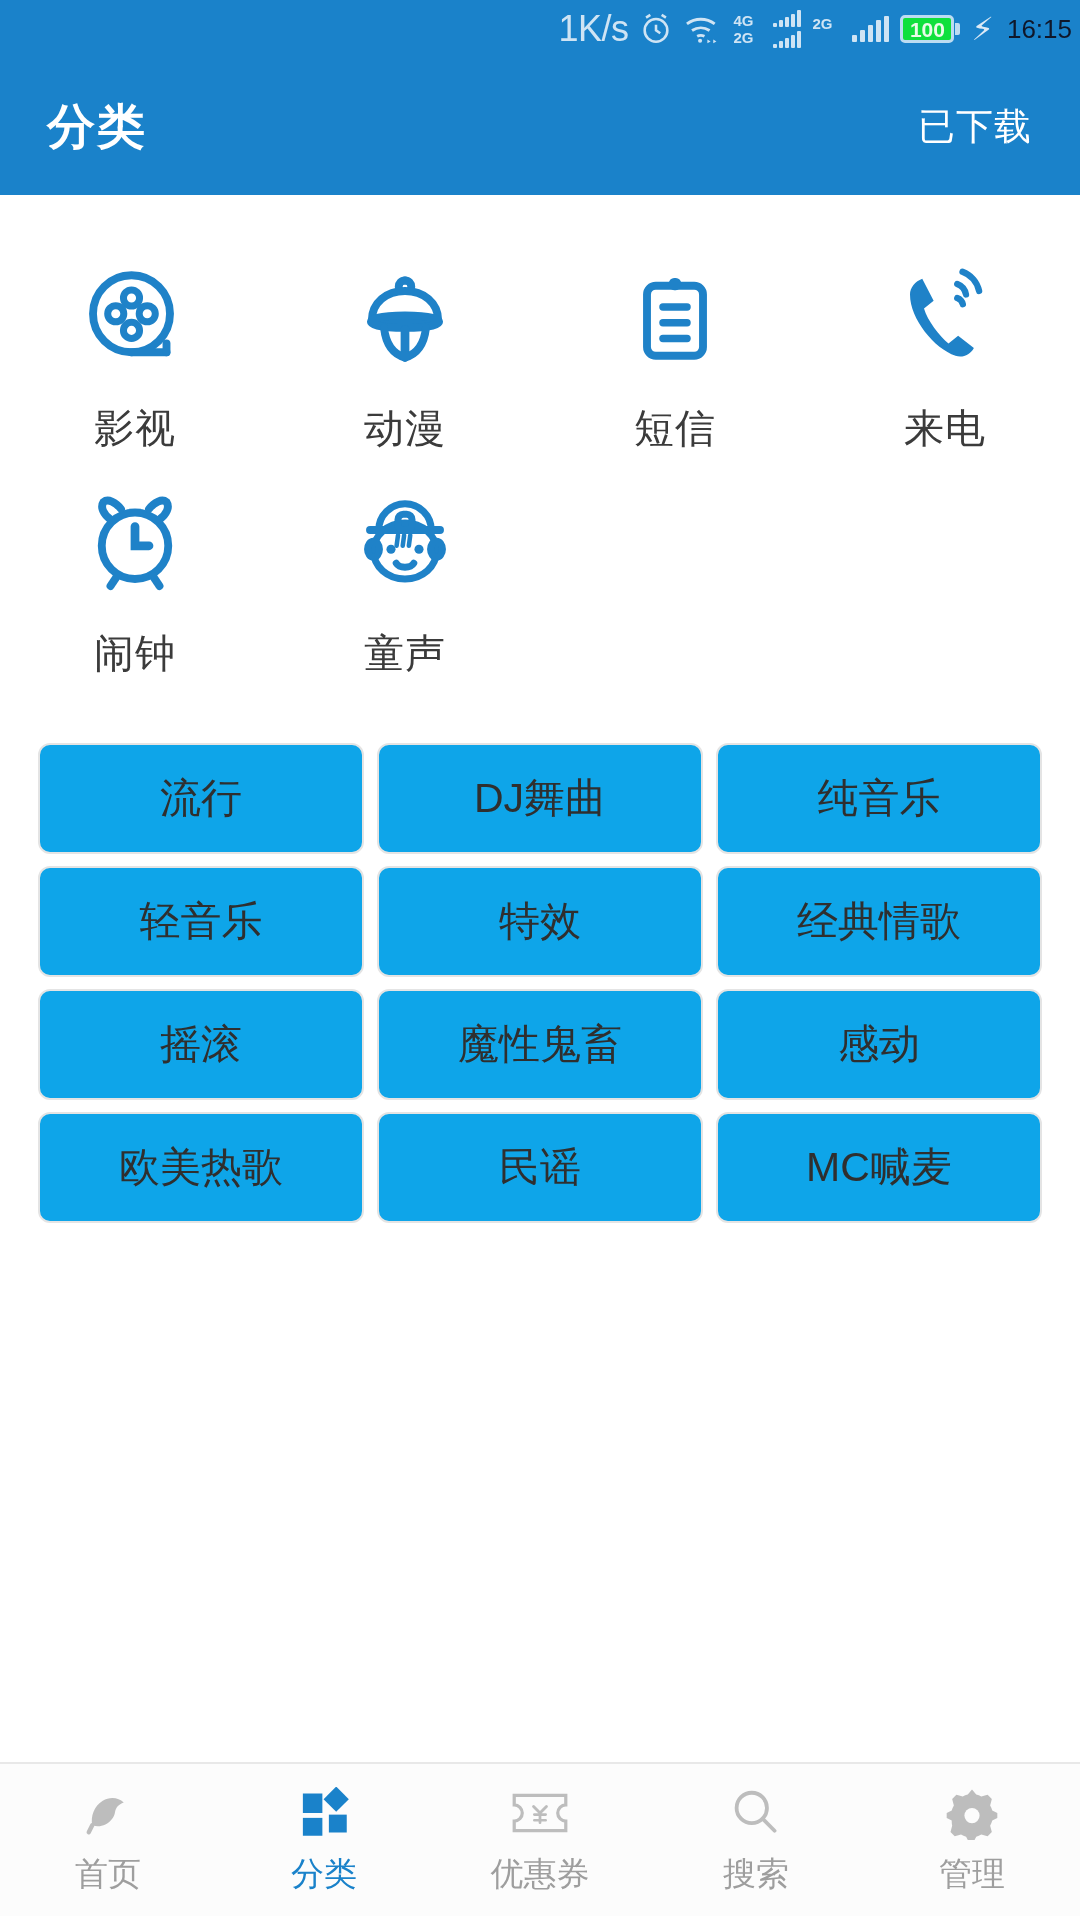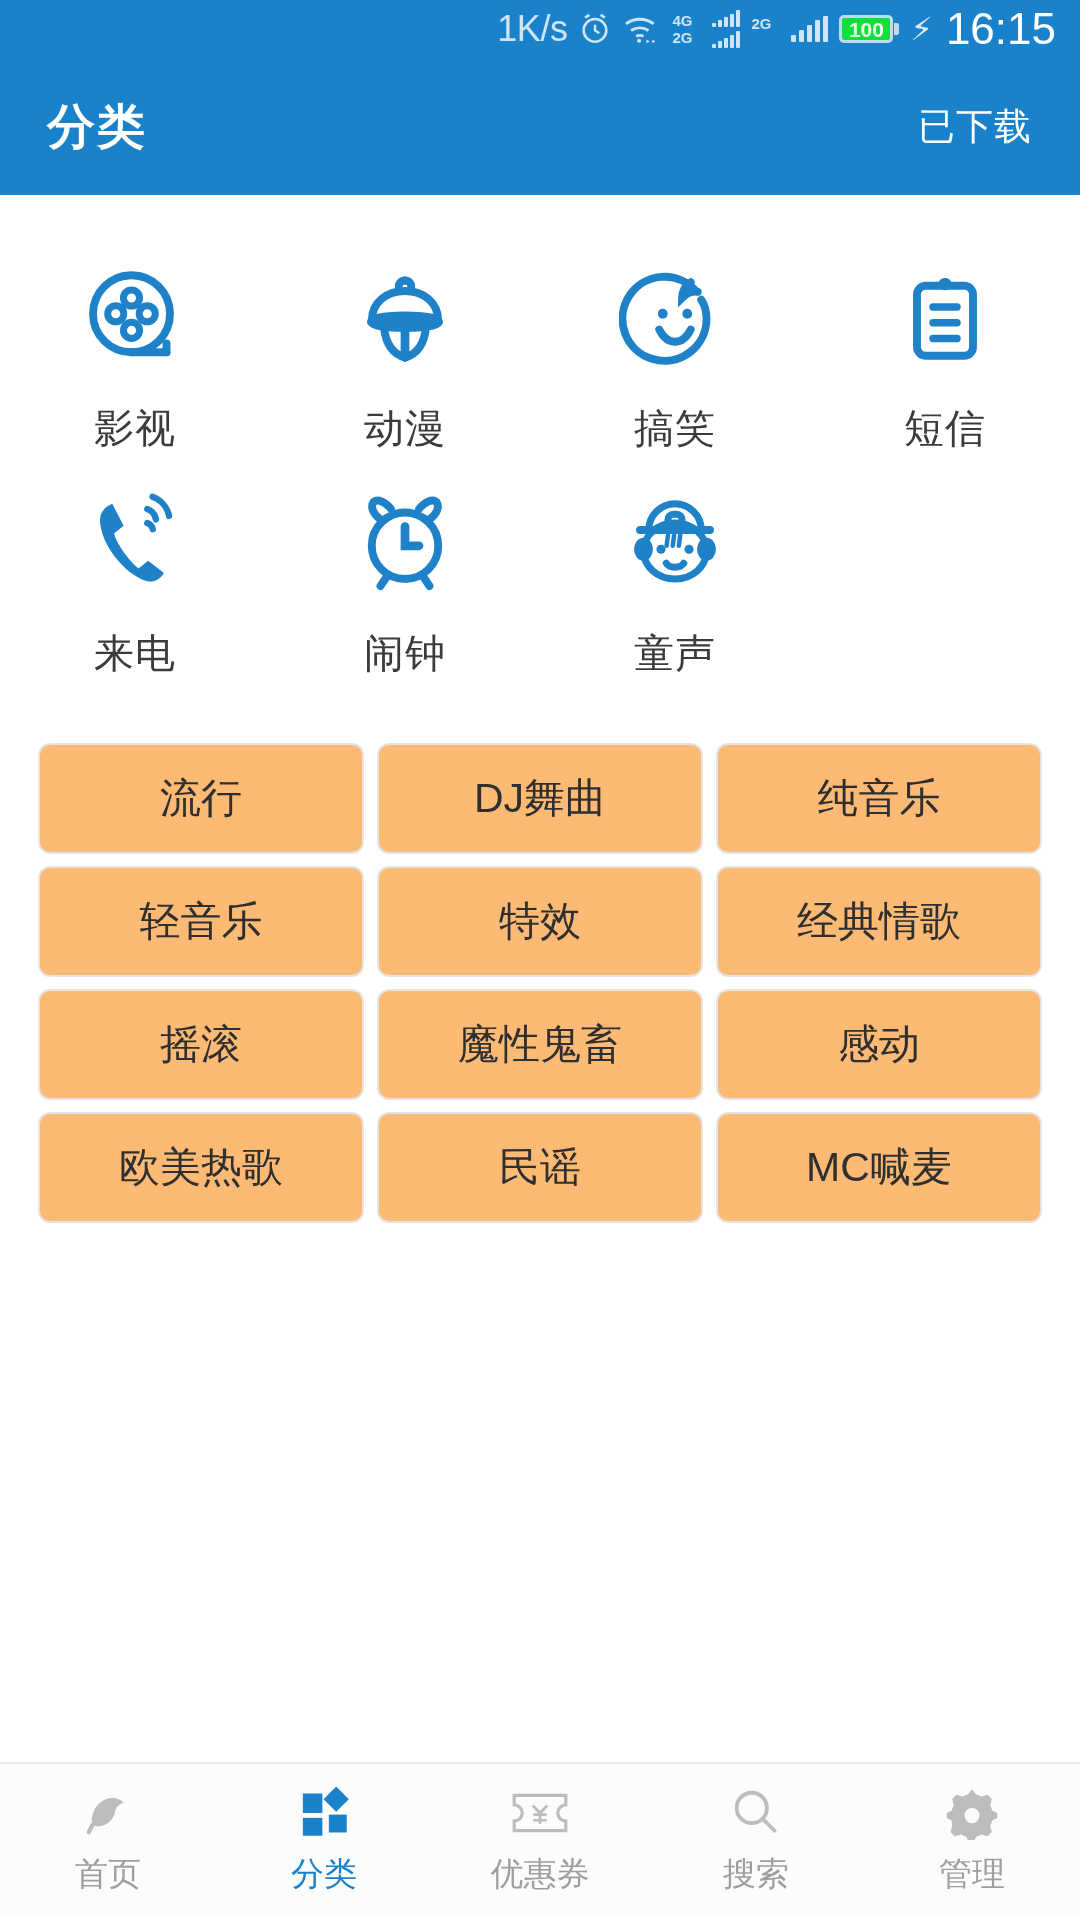--- a/index.html
+++ b/index.html
@@ -15,38 +15,38 @@
     position: relative;
   }
 
   
   .status-bar {
     height: 58px;
     background: #1a82ca;
     display: flex;
     align-items: center;
     justify-content: flex-end;
-    padding-right: 24px;
+    padding-right: 8px;
     box-sizing: border-box;
     gap: 11px;
   }
   .status-speed {
     color: #cfe4f4;
     font-size: 36px;
     letter-spacing: -0.5px;
     line-height: 1;
   }
   .status-icon {
     display: flex;
     align-items: center;
     justify-content: center;
   }
   .status-time {
-    color: #ffffff;
-    font-size: 44px;
+    color: #0f172a;
+    font-size: 26px;
     line-height: 1;
     margin-left: 2px;
   }
   .dualsig {
     display: flex;
     align-items: center;
     gap: 20px;
   }
   .dualsig-labels {
     display: flex;
@@ -171,21 +171,21 @@
     margin: 62px 38px 0 38px;
     display: grid;
     grid-template-columns: repeat(3, 1fr);
     column-gap: 13px;
     row-gap: 12px;
   }
   .tag-chip {
     height: 111px;
     border: 2px solid #e4e4e4;
     border-radius: 12px;
-    background: #fdba74;
+    background: #0ea5e9;
     display: flex;
     align-items: center;
     justify-content: center;
     font-size: 41px;
     color: #2f2f2f;
     box-sizing: border-box;
     font-weight: 500;
   }
 
   
@@ -326,32 +326,20 @@
         <path d="M32 10c-2.2 0-3.6 1.6-3.6 3.5 0 1 .4 1.8 1 2.4"></path>
         <path d="M13 33c0-10.5 8.5-17 19-17s19 6.5 19 17z"></path>
         <ellipse cx="32" cy="33.5" rx="19.5" ry="3.6"></ellipse>
         <path d="M20 37c1 9 5 15 12 17 7-2 11-8 12-17"></path>
         <path d="M32 38v16" stroke-width="5"></path>
       </svg>
     </span>
     <span class="icon-label">动漫</span>
   </div>
 
-  <div class="icon-cell">
-    <span class="icon-wrap">
-      <svg width="112" height="112" viewBox="0 0 64 64" fill="none" stroke="#1f82c8" stroke-width="4.5" stroke-linecap="round">
-        <path d="M44 16a24 24 0 1 0 6 16c0-4-1-8-3-11"></path>
-        <path d="M41 11c-3 2-5 5-5 9 3-3 6-4 9-3.5"></path>
-        <circle cx="25" cy="29" r="2.8" fill="#1f82c8" stroke="none"></circle>
-        <circle cx="39" cy="29" r="2.8" fill="#1f82c8" stroke="none"></circle>
-        <path d="M23 38c2.5 5 6 7 9 7s6.5-2 9-7"></path>
-      </svg>
-    </span>
-    <span class="icon-label">搞笑</span>
-  </div>
 
   <div class="icon-cell">
     <span class="icon-wrap">
       <svg width="112" height="112" viewBox="0 0 64 64" fill="none">
         <rect x="16" y="13" width="32" height="40" rx="5" stroke="#1f82c8" stroke-width="4.5"></rect>
         <rect x="28.5" y="8.5" width="7" height="7" rx="3" fill="#1f82c8"></rect>
         <rect x="23" y="23" width="18" height="4.3" rx="2.1" fill="#1f82c8"></rect>
         <rect x="23" y="32" width="18" height="4.3" rx="2.1" fill="#1f82c8"></rect>
         <rect x="23" y="41" width="18" height="4.3" rx="2.1" fill="#1f82c8"></rect>
       </svg>

